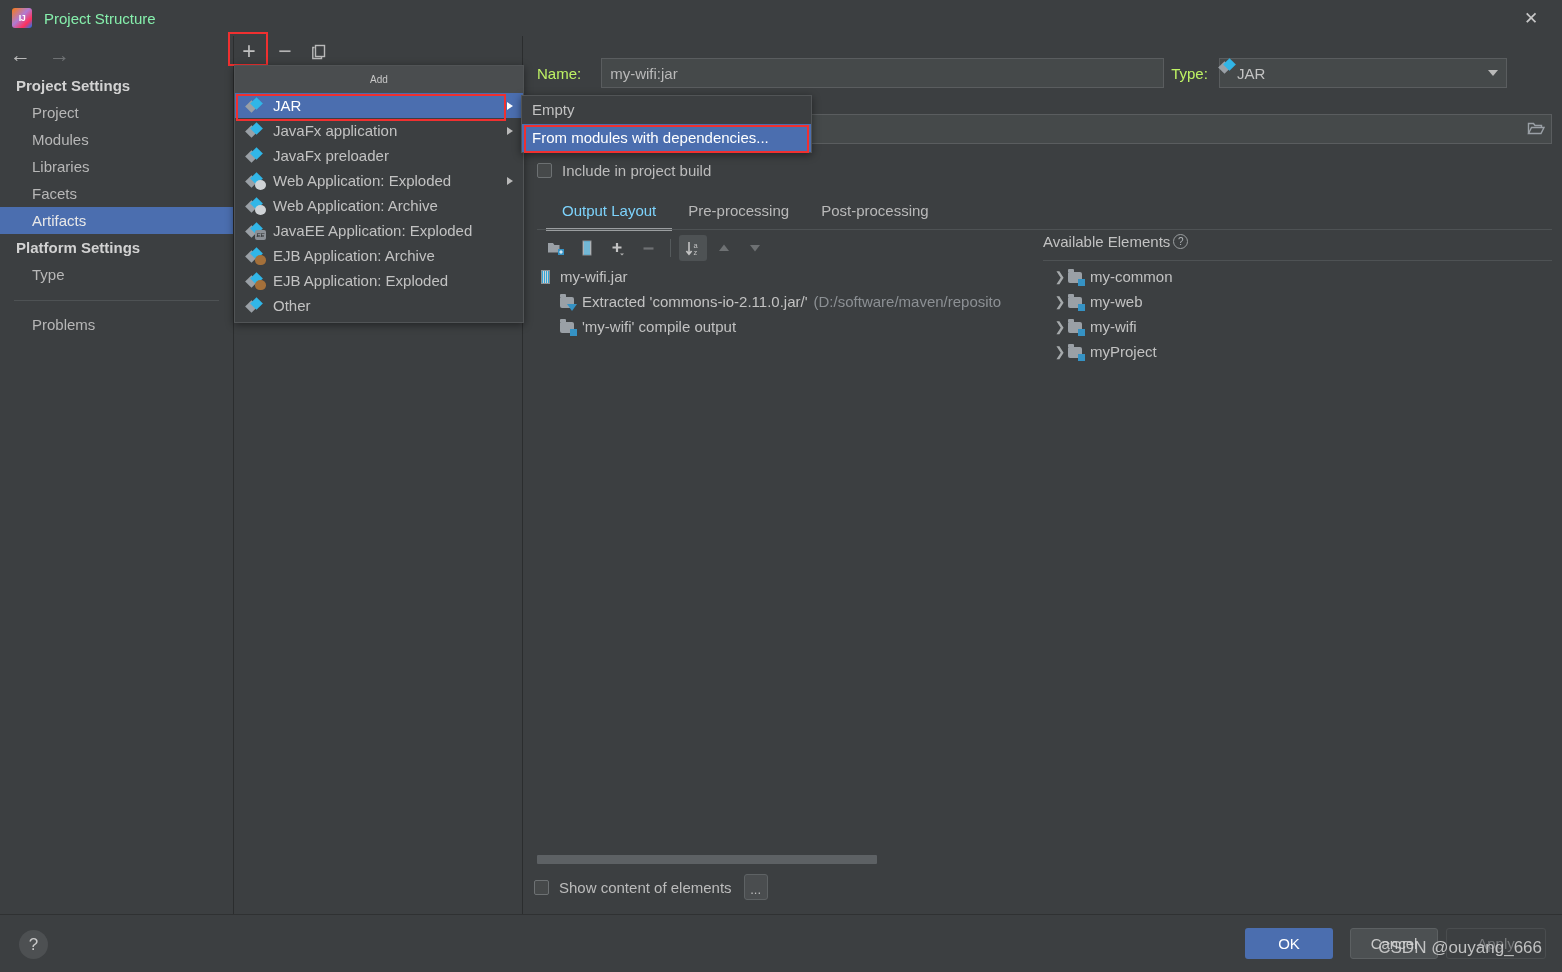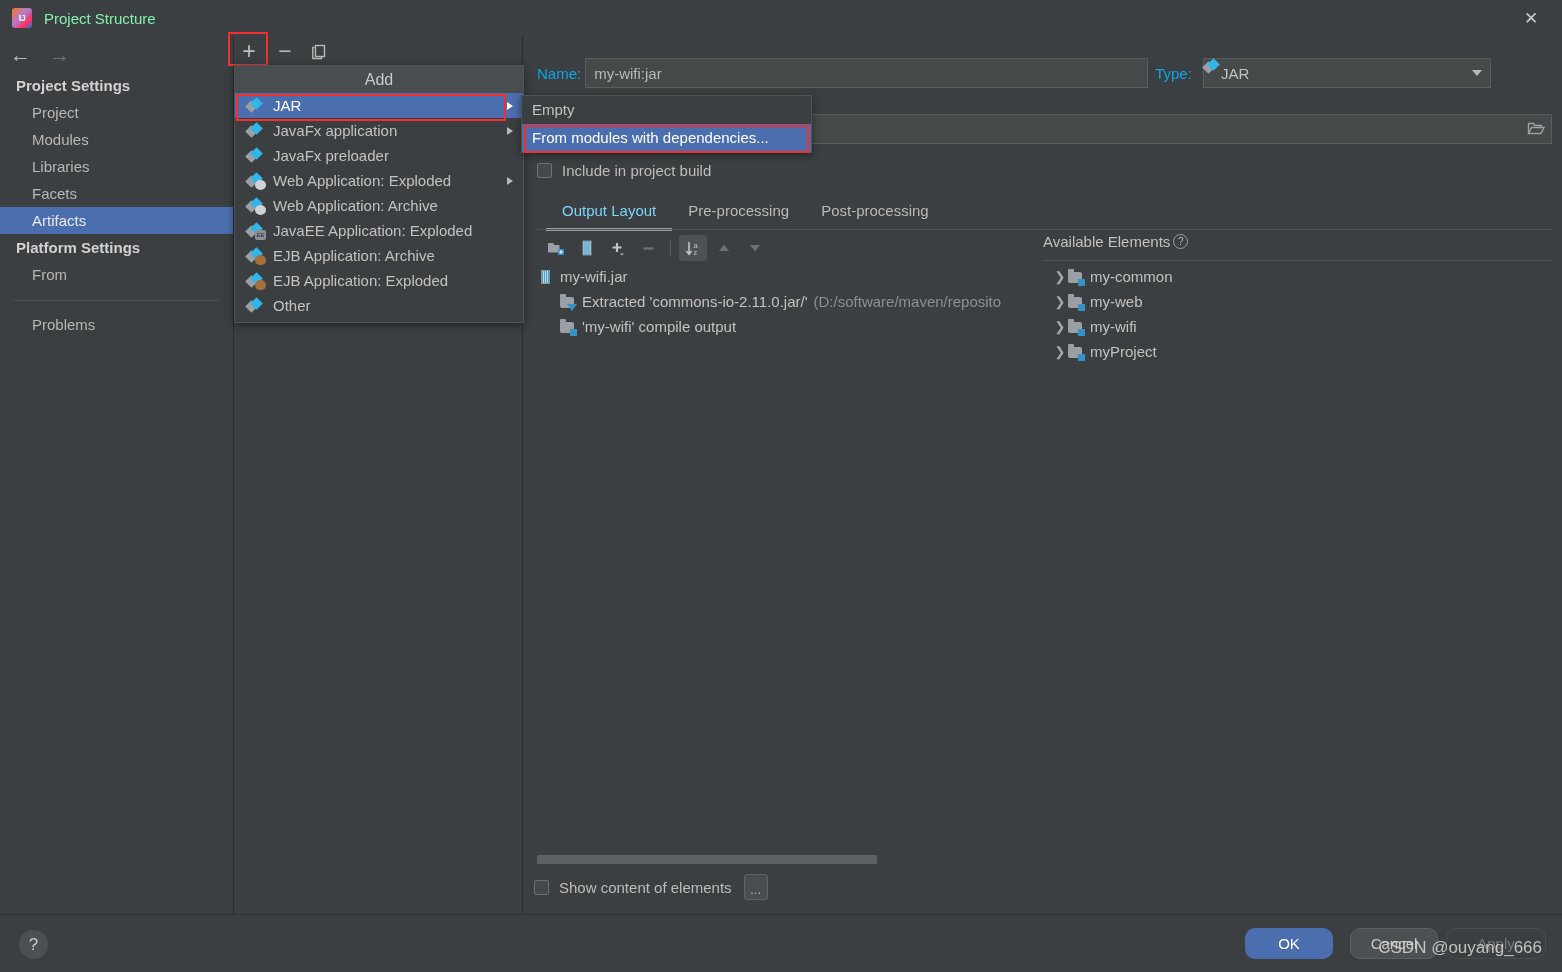--- a/index.html
+++ b/index.html
@@ -75,21 +75,21 @@
   }
 
   
   .addmenu {
     position: absolute; left: 234px; top: 65px; width: 290px;
     background: #3c3f41; border: 1px solid #515456;
     box-shadow: 0 2px 8px rgba(0,0,0,.45);
     padding: 0 0 4px 0;
   }
   .addmenu-title {
-    text-align: center; font-size: 16px; color: #c8c8c8;
+    text-align: center; font-size: 10px; color: #c8c8c8;
     height: 27px; line-height: 27px; background: #4a4d4f;
   }
   .mi {
     display: flex; align-items: center; height: 25px;
     padding-left: 12px; font-size: 15px; color: #c2c2c2;
     position: relative; cursor: pointer; white-space: nowrap;
   }
   .mi.sel { background: #4b6eaf; color: #ffffff; }
   .mi .mi-ico { width: 18px; height: 16px; margin-right: 8px; flex: none; position: relative; }
   .mi .mi-arrow {
@@ -127,27 +127,27 @@
 
   
   .detail {
     position: absolute; left: 523px; top: 36px; width: 1039px; height: 878px;
     background: #3c3f41;
   }
   .row-name {
     position: absolute; left: 14px; top: 21px; width: 1015px; height: 32px;
     display: flex; align-items: center;
   }
-  .lbl { font-size: 15px; color: #0ea5e9; }
+  .lbl { font-size: 15px; color: #bef264; }
   .textfield {
     background: #45494a; border: 1px solid #5a5d5f; height: 30px;
     display: flex; align-items: center; padding: 0 8px;
     font-size: 15px; color: #b9b9b9;
   }
-  .name-input { width: 563px; margin-left: 4px; }
+  .name-input { width: 563px; margin-left: 20px; }
   .type-label { margin-left: 7px; }
   .type-combo {
     width: 288px; margin-left: 11px; justify-content: space-between;
     position: relative;
   }
   .combo-val { display: flex; align-items: center; gap: 9px; color: #c3c3c3; }
   .caret {
     width: 0; height: 0; border-top: 6px solid #b9b9b9;
     border-left: 5px solid transparent; border-right: 5px solid transparent;
   }
@@ -272,21 +272,21 @@
     position: absolute; left: 0; top: 914px; width: 1562px; height: 58px;
     background: #3c3f41; border-top: 1px solid #2f3132;
   }
   .help-btn {
     position: absolute; left: 19px; top: 15px; width: 29px; height: 29px;
     border-radius: 50%; background: #4d5052; color: #c9c9c9;
     font-size: 17px; display: flex; align-items: center; justify-content: center;
     cursor: pointer;
   }
   .btn {
-    position: absolute; top: 13px; height: 31px; border-radius: 10px;
+    position: absolute; top: 13px; height: 31px; border-radius: 3px;
     font-size: 15px; display: flex; align-items: center; justify-content: center;
     cursor: pointer;
   }
   .btn-ok { right: 229px; width: 88px; background: #4b6eaf; color: #ffffff; }
   .btn-cancel { right: 124px; width: 88px; background: #4c5052; color: #c8c8c8; border: 1px solid #5c6062; }
   .btn-apply { right: 16px; width: 100px; background: #43464800; color: #77797b; border: 1px solid #4a4d4f; }
   .watermark {
     position: absolute; right: 20px; top: 938px;
     font-size: 17px; color: #d8d8d8; opacity: .85; pointer-events: none;
     white-space: nowrap;
@@ -314,21 +314,21 @@
     </div>
 
     <div class="side-group">Project Settings</div>
     <div class="side-item">Project</div>
     <div class="side-item">Modules</div>
     <div class="side-item">Libraries</div>
     <div class="side-item">Facets</div>
     <div class="side-item sel">Artifacts</div>
 
     <div class="side-group">Platform Settings</div>
-    <div class="side-item">From</div>
+    <div class="side-item">Type</div>
 
     <div class="side-sep"></div>
     <div class="side-item">Problems</div>
   </div>
 
   <div class="vline"></div>
 
   <div class="toolbar">
     <div class="tool-btn tool-plus">+</div>
     <div class="tool-btn tool-minus">−</div>

